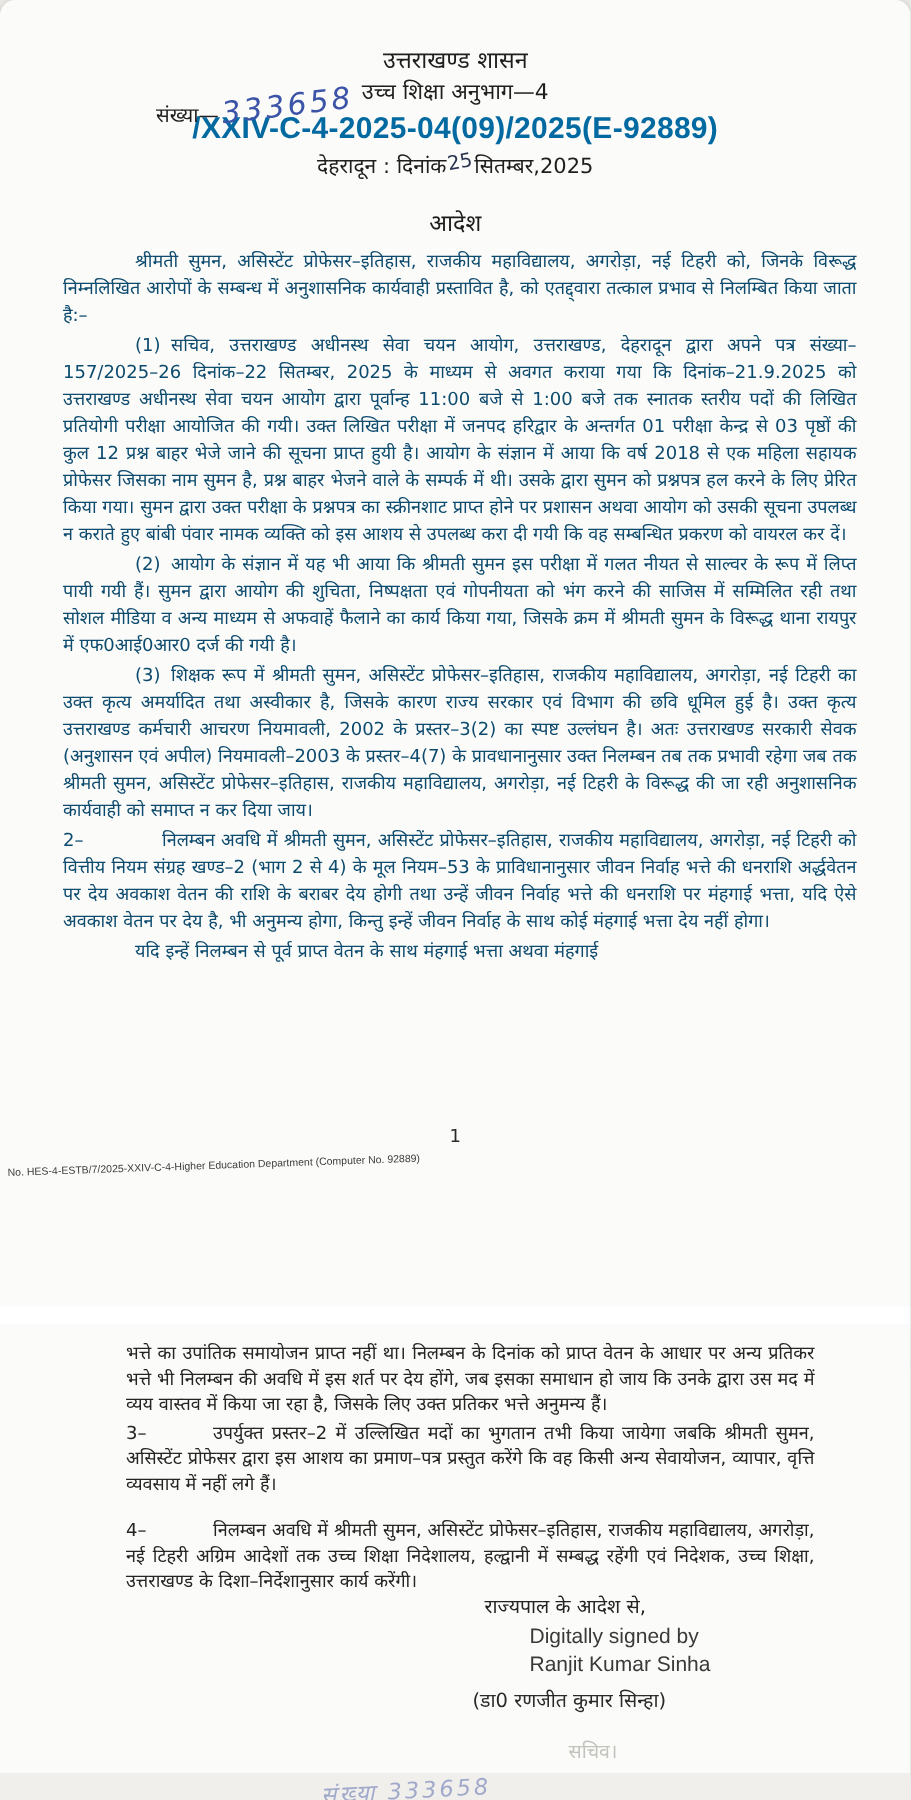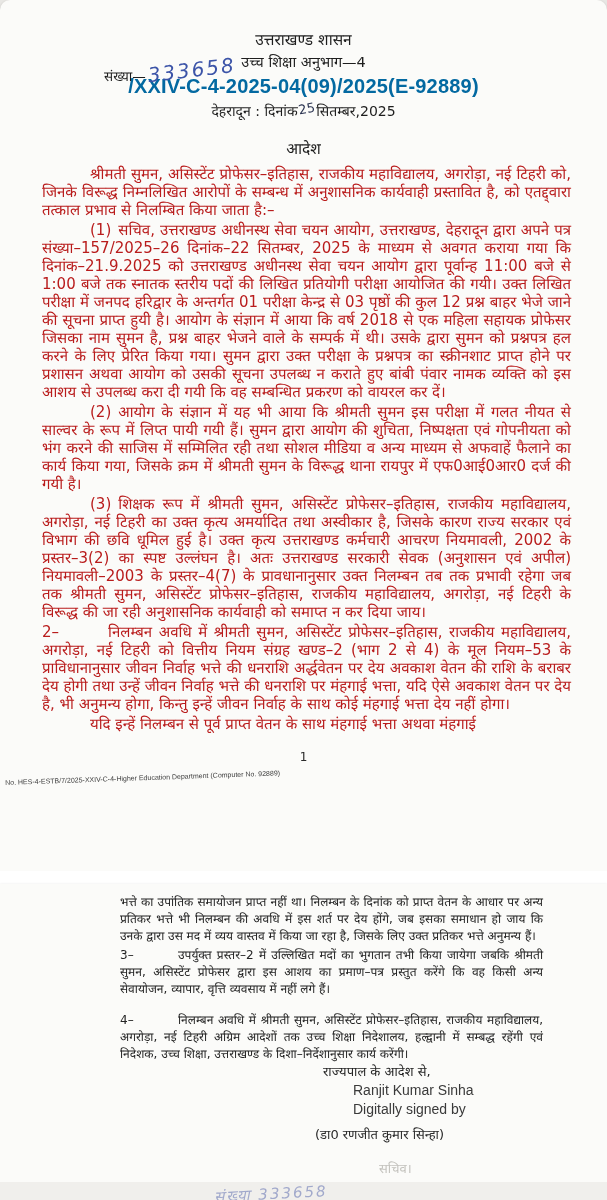--- a/index.html
+++ b/index.html
@@ -21,42 +21,42 @@
           transform:rotate(-7deg) translateY(-4px);margin-left:2px;}
   .h-ref{font-family:"Liberation Sans",sans-serif;font-weight:bold;font-size:20px;
          letter-spacing:.2px;color:#0369a1;margin-top:1px;}
   .h-date{font-size:14px;margin-top:2px;color:#1e1e1e;}
   .hw-ink{color:#2a3350;font-size:13px;display:inline-block;
           transform:rotate(-10deg) translateY(-3px);margin:0 1px;}
   .title{font-size:15.5px;font-weight:normal;text-align:center;margin:16px 0 6px 0;color:#1c1c1c;}
 
   
   .body1{padding:0 36px 0 42px;height:612px;overflow:hidden;
-         font-size:15px;line-height:18px;text-align:justify;color:#b91c1c;}
+         font-size:12px;line-height:18px;text-align:justify;color:#0c4a6e;}
   .body1 p{margin:0 0 2px 0;}
   .ind{text-indent:48px;}
   .pn-inline{padding-right:7px;}
   .pn-hang{display:inline-block;width:66px;text-indent:0;}
   .hang{text-indent:0;}
 
   
   .pgnum{position:absolute;left:0;right:0;top:750px;text-align:center;
          font-size:12px;color:#2a2a2a;}
   .fileref{position:absolute;left:5px;top:779px;font-size:7px;color:#3c3c3c;
            font-family:"Liberation Sans",sans-serif;transform:rotate(-2deg);
            transform-origin:left top;white-space:nowrap;}
   .okenbar{position:absolute;left:0;bottom:0;width:100%;height:46px;background:#ffffff;
            display:flex;align-items:center;justify-content:flex-end;
            gap:10px;box-sizing:border-box;padding-right:24px;}
   .oken-icon{width:10px;height:10px;border-radius:50%;background:#ffffff;
              border:5px solid #13a155;flex:0 0 auto;}
   .oken-label{font-family:"Liberation Sans",sans-serif;font-size:15px;color:#303030;}
 
   
-  .body2{padding:10px 64px 0 120px;font-size:12px;line-height:17px;
+  .body2{padding:10px 64px 0 84px;font-size:12px;line-height:17px;
          text-align:justify;color:#242424;}
   .body2 p{margin:0 0 2px 0;}
   .pn-hang2{display:inline-block;width:58px;}
   .gap-para{margin-top:14px !important;}
 
   .sig{position:absolute;right:52px;bottom:4px;width:240px;font-size:13px;
        line-height:1.35;color:#242424;}
   .sig-order{text-align:left;padding-left:8px;}
   .sig-digi{font-family:"Liberation Sans",sans-serif;font-size:14px;color:#3a3a3a;
             padding-left:38px;}
@@ -110,22 +110,22 @@
 
   <section class="page page2">
     <div class="body2">
       <p>भत्ते का उपांतिक समायोजन प्राप्त नहीं था। निलम्बन के दिनांक को प्राप्त वेतन के आधार पर अन्य प्रतिकर भत्ते भी निलम्बन की अवधि में इस शर्त पर देय होंगे, जब इसका समाधान हो जाय कि उनके द्वारा उस मद में व्यय वास्तव में किया जा रहा है, जिसके लिए उक्त प्रतिकर भत्ते अनुमन्य हैं।</p>
       <p class="hang"><span class="pn-hang2">3–</span><span>उपर्युक्त प्रस्तर–2 में उल्लिखित मदों का भुगतान तभी किया जायेगा जबकि श्रीमती सुमन, असिस्टेंट प्रोफेसर द्वारा इस आशय का प्रमाण–पत्र प्रस्तुत करेंगे कि वह किसी अन्य सेवायोजन, व्यापार, वृत्ति व्यवसाय में नहीं लगे हैं।</span></p>
       <p class="hang gap-para"><span class="pn-hang2">4–</span><span>निलम्बन अवधि में श्रीमती सुमन, असिस्टेंट प्रोफेसर–इतिहास, राजकीय महाविद्यालय, अगरोड़ा, नई टिहरी अग्रिम आदेशों तक उच्च शिक्षा निदेशालय, हल्द्वानी में सम्बद्ध रहेंगी एवं निदेशक, उच्च शिक्षा, उत्तराखण्ड के दिशा–निर्देशानुसार कार्य करेंगी।</span></p>
     </div>
 
     <div class="sig">
       <div class="sig-order">राज्यपाल के आदेश से,</div>
+      <div class="sig-digi">Digitally signed by</div>
       <div class="sig-digi">Ranjit Kumar Sinha</div>
-      <div class="sig-digi">Digitally signed by</div>
       <div class="sig-overlap">
         <div class="sig-name">(डा0 रणजीत कुमार सिन्हा)</div>
       </div>
       <div class="sig-post">सचिव।</div>
     </div>
   </section>
 
   <section class="page page3">
     <div class="hw-partial">संख्या 333658</div>
   </section>

